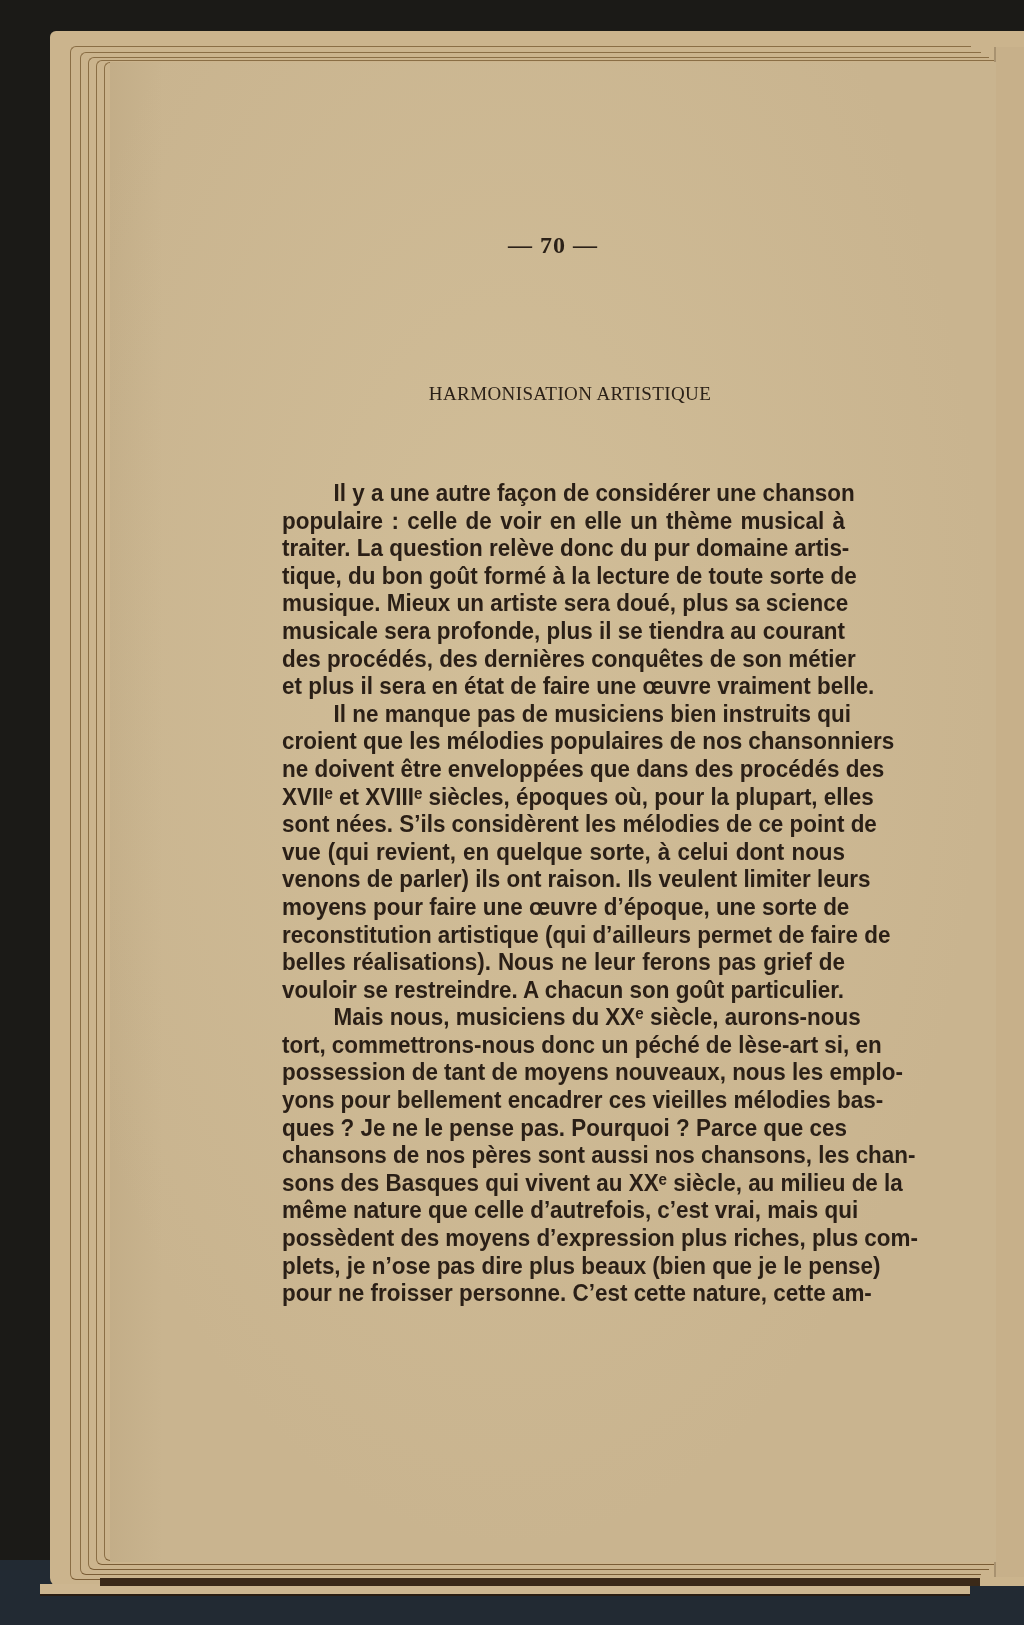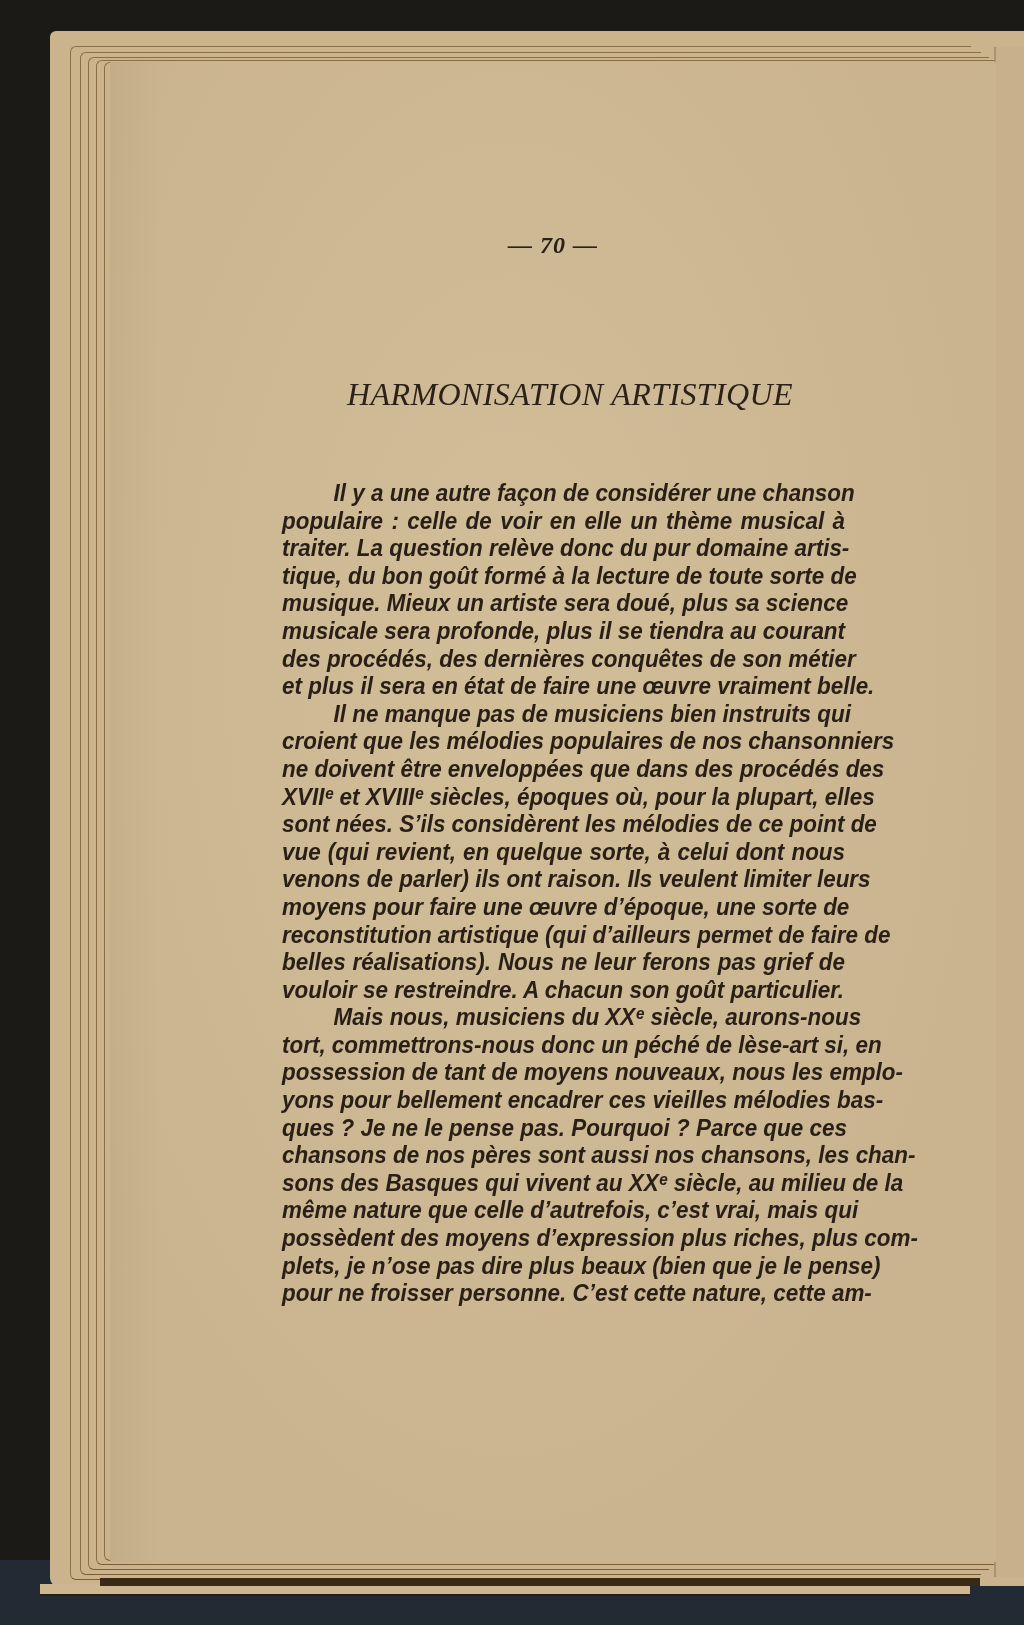--- a/index.html
+++ b/index.html
@@ -55,21 +55,20 @@
       border-bottom: 2px solid #2a1d12;
     }
     .page {
       position: absolute;
       left: 110px; top: 62px;
       width: 886px; height: 1500px;
       background: #c9b48f;
       background-image:
         radial-gradient(ellipse at 45% 40%, rgba(216,198,160,0.55) 0%, rgba(201,180,143,0) 70%),
         linear-gradient(90deg, rgba(150,125,85,0.12) 0%, rgba(0,0,0,0) 6%);
-      font-style: italic;
     }
     .gutter {
       position: absolute;
       left: 994px; top: 47px;
       width: 30px; height: 1530px;
       background: #c7b08a;
       border-left: 2px solid #a89270;
     }
     .page-number {
       position: absolute;
@@ -82,21 +81,21 @@
       letter-spacing: 1px;
     }
     .title-block {
       position: absolute;
       left: 0; width: 886px;
       top: 310px;
       text-align: center;
       color: #2b2118;
     }
     .title-line {
-      font-size: 32px;
+      font-size: 19px;
       line-height: 44px;
       letter-spacing: 0.4px;
       margin-left: 34px;
     }
     .body-text {
       position: absolute;
       left: 172px;
       top: 417px;
       width: 612px;
       color: #2a1f16;

